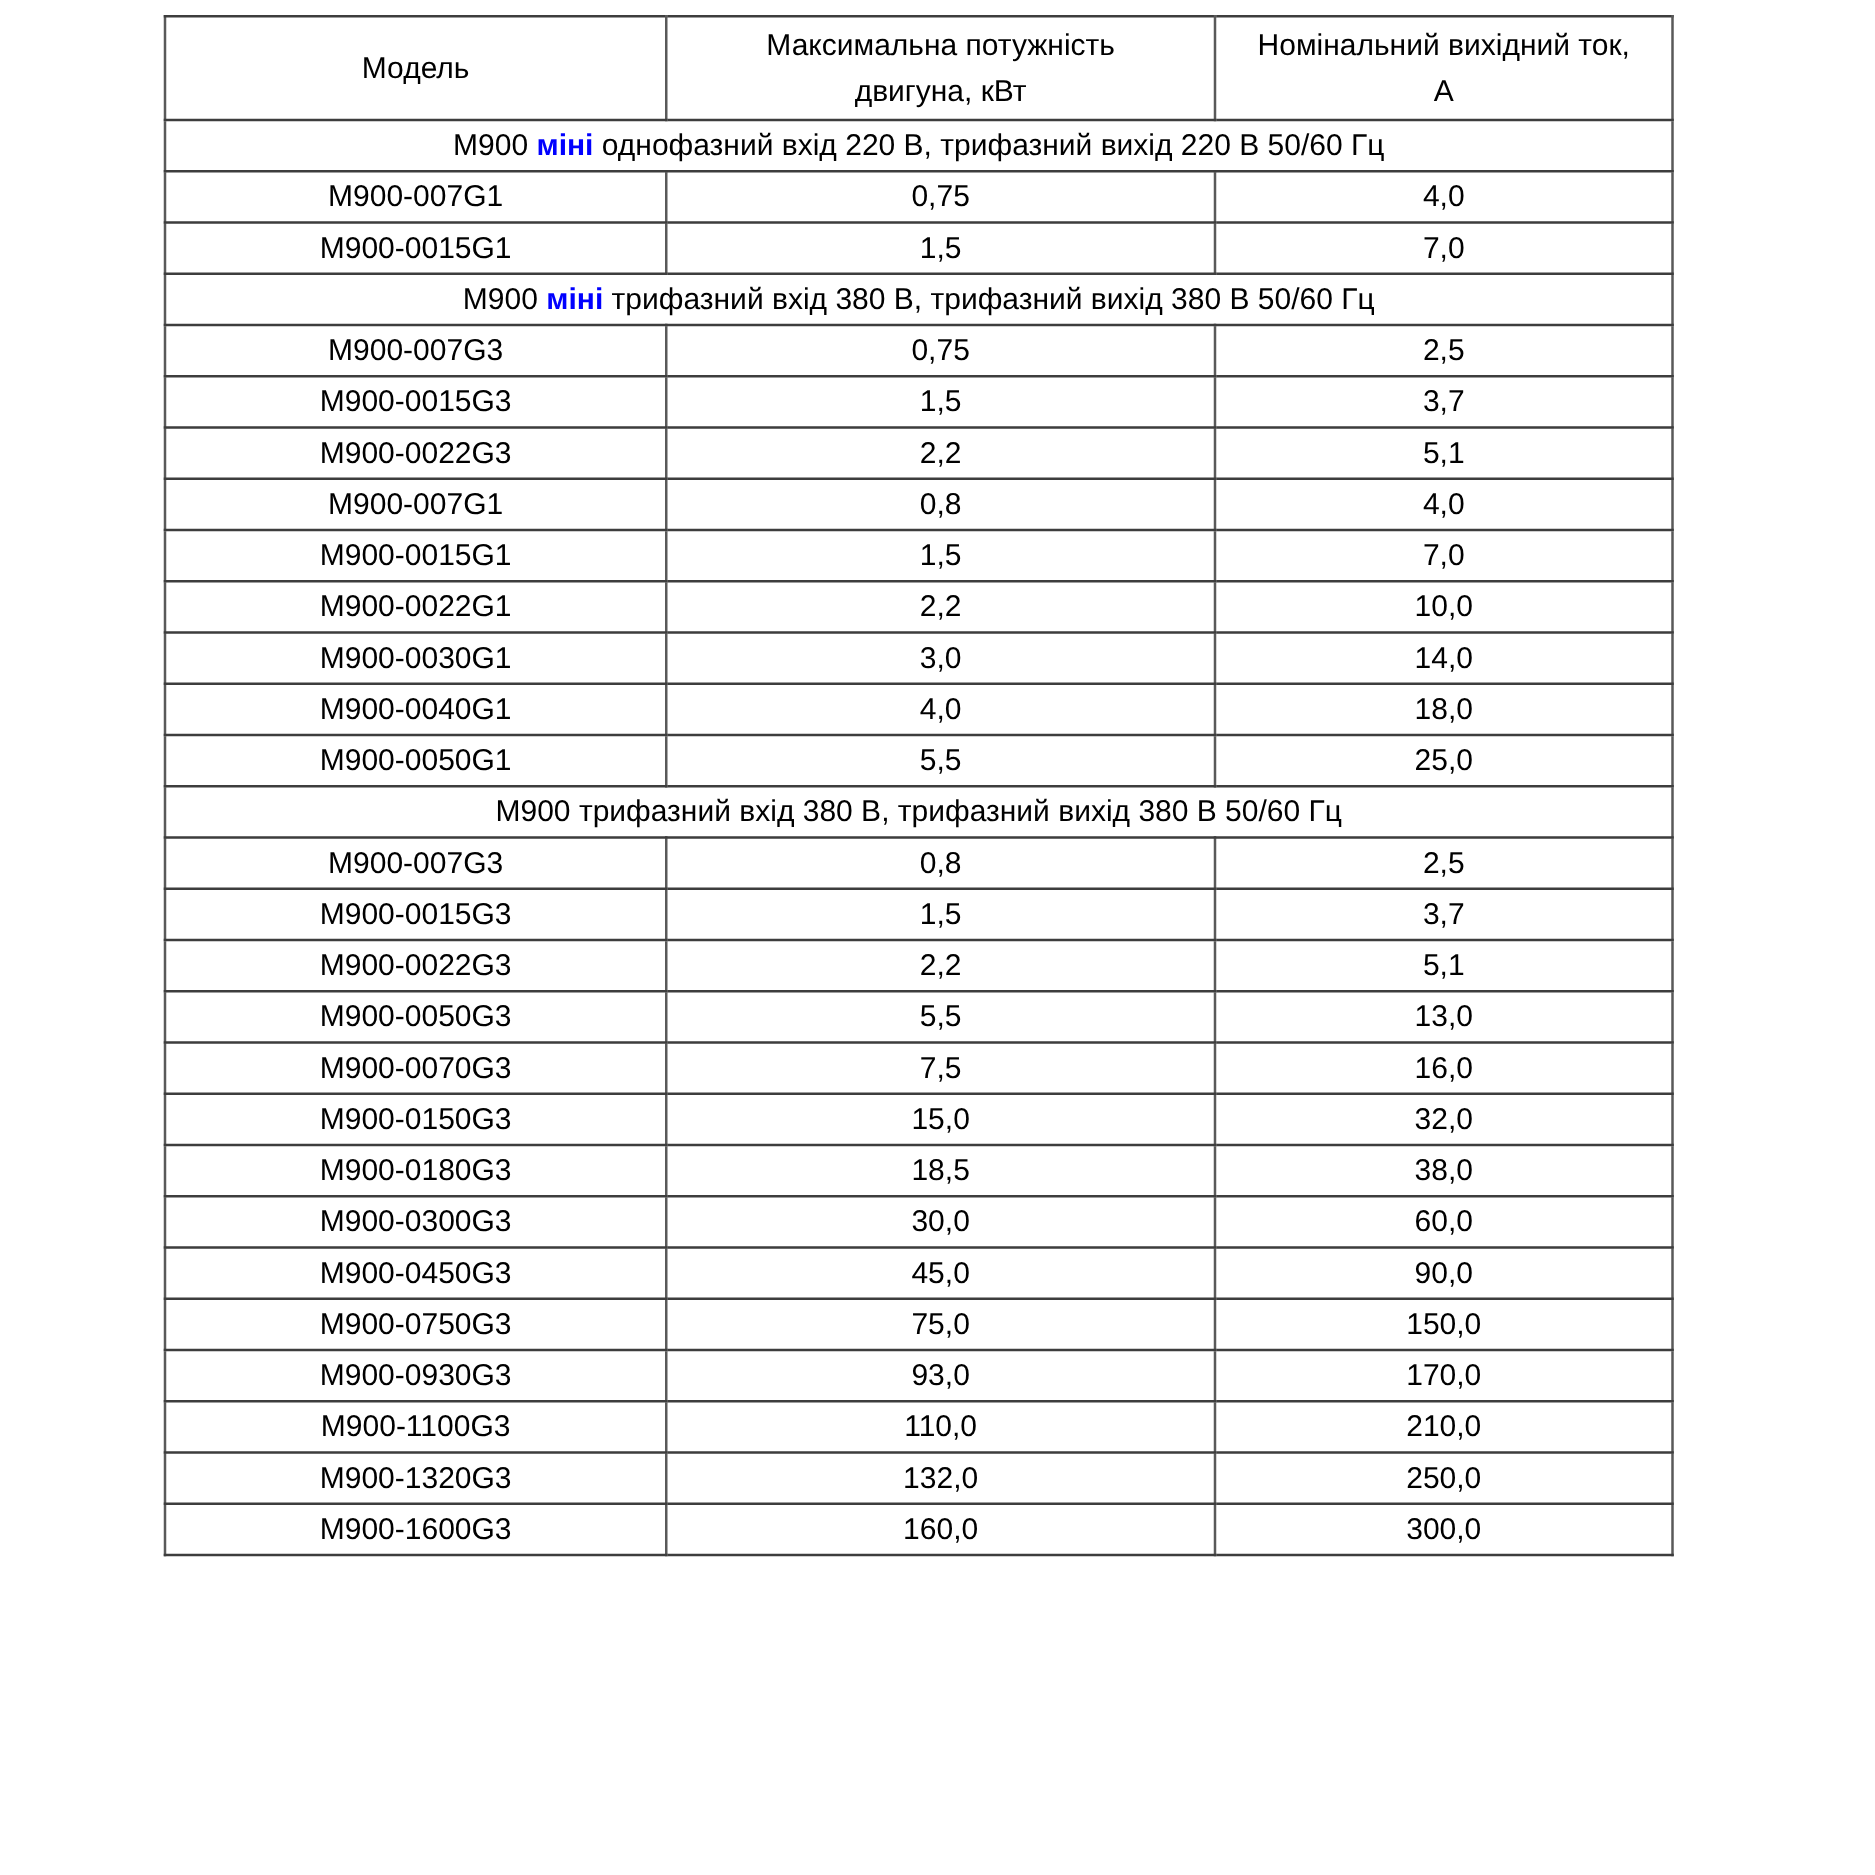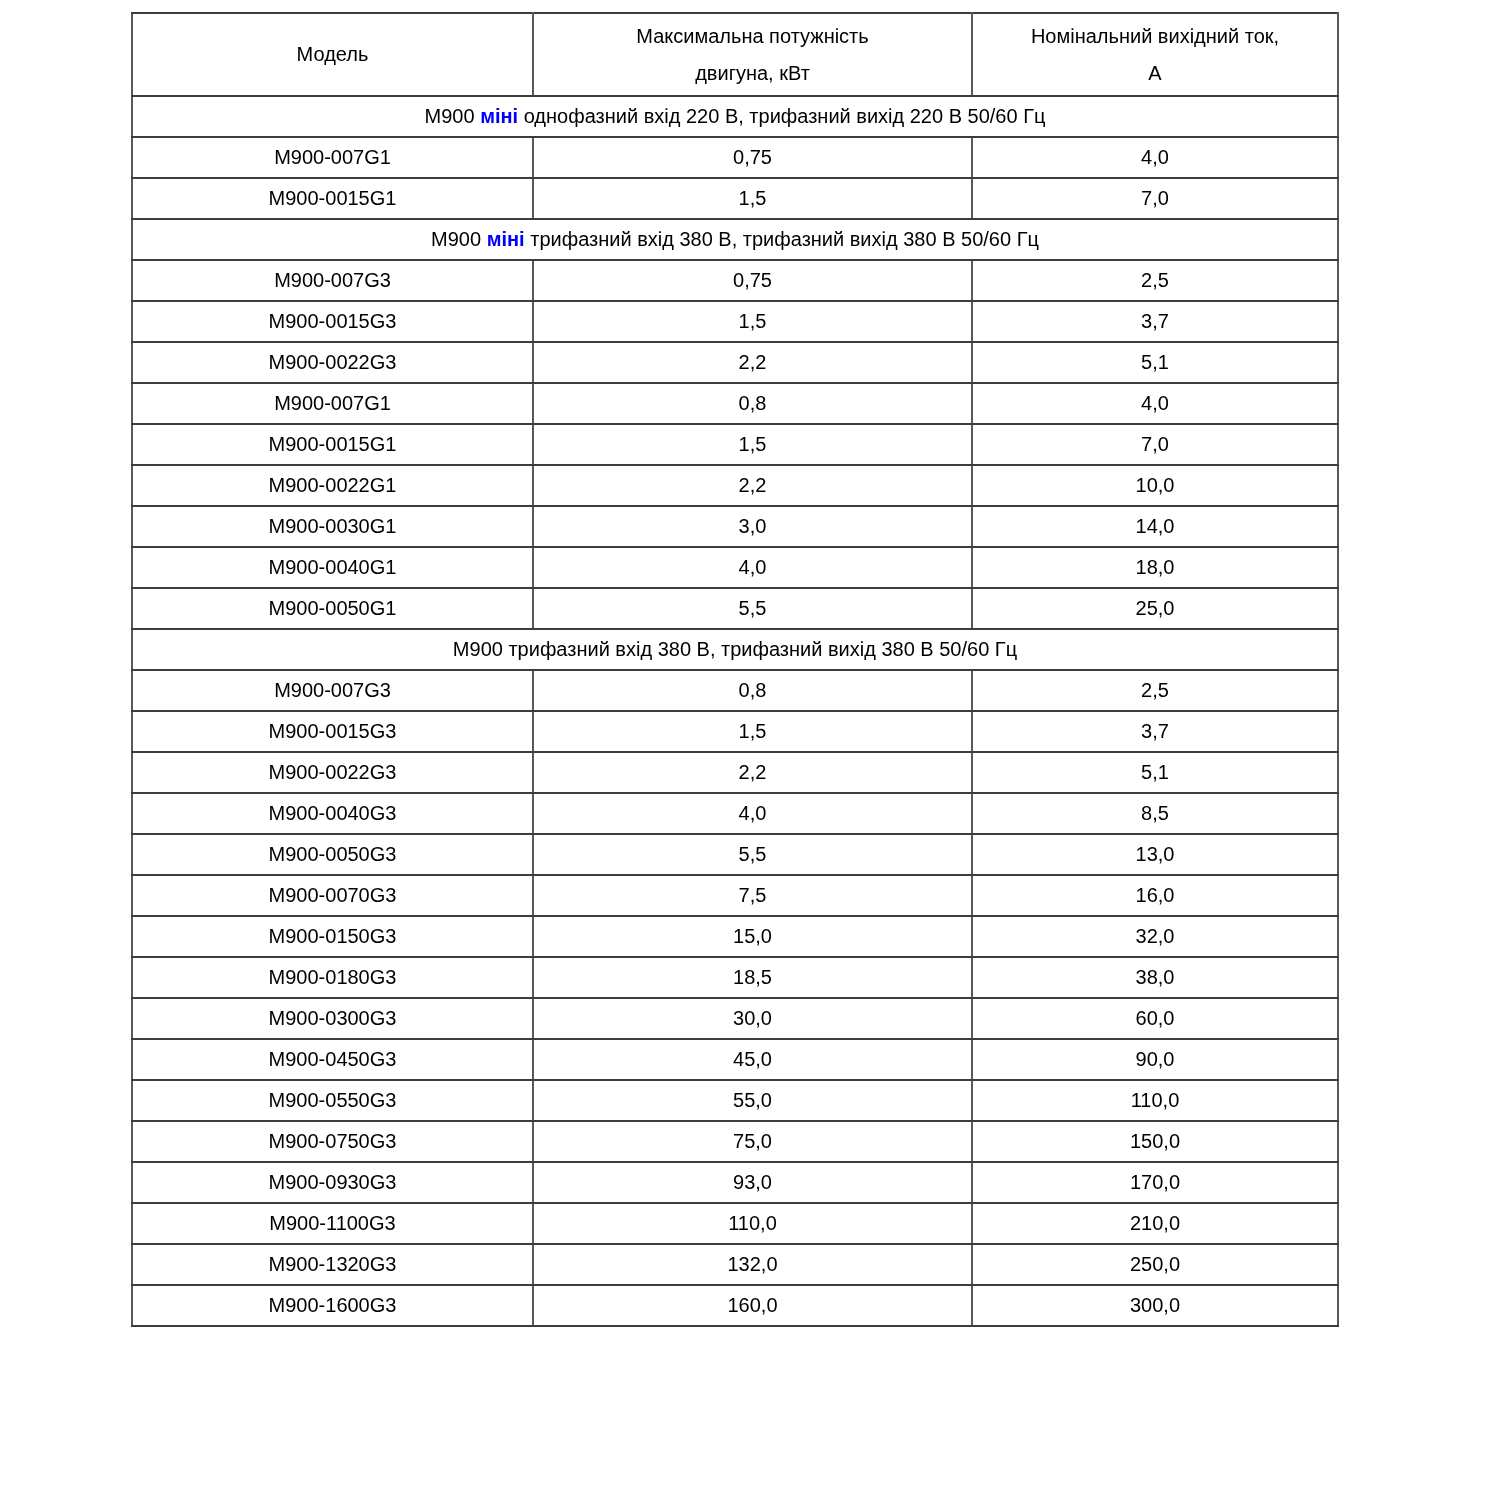--- a/index.html
+++ b/index.html
@@ -15,21 +15,21 @@
     font-family: "Liberation Sans", "DejaVu Sans", sans-serif;
     color: #000000;
   }
   table.spec {
     position: absolute;
     left: 131px;
     top: 12px;
     width: 1206px;
     border-collapse: collapse;
     table-layout: fixed;
-    font-size: 20px;
+    font-size: 24px;
     color: #000000;
   }
   table.spec td, table.spec th {
     border-top: 2px solid var(--hborder, #3d3d3d);
     border-bottom: 2px solid var(--hborder, #3d3d3d);
     border-left: 2px solid var(--vborder, #595959);
     border-right: 2px solid var(--vborder, #595959);
     text-align: center;
     vertical-align: middle;
     padding: 0 6px;
@@ -143,25 +143,20 @@
           <td>M900-0015G3</td>
           <td>1,5</td>
           <td>3,7</td>
         </tr>
         <tr class="data-row">
           <td>M900-0022G3</td>
           <td>2,2</td>
           <td>5,1</td>
         </tr>
         <tr class="data-row">
-          <td>M900-0040G3</td>
-          <td>4,0</td>
-          <td>8,5</td>
-        </tr>
-        <tr class="data-row">
           <td>M900-0050G3</td>
           <td>5,5</td>
           <td>13,0</td>
         </tr>
         <tr class="data-row">
           <td>M900-0070G3</td>
           <td>7,5</td>
           <td>16,0</td>
         </tr>
         <tr class="data-row">
@@ -176,25 +171,20 @@
         </tr>
         <tr class="data-row">
           <td>M900-0300G3</td>
           <td>30,0</td>
           <td>60,0</td>
         </tr>
         <tr class="data-row">
           <td>M900-0450G3</td>
           <td>45,0</td>
           <td>90,0</td>
-        </tr>
-        <tr class="data-row">
-          <td>M900-0550G3</td>
-          <td>55,0</td>
-          <td>110,0</td>
         </tr>
         <tr class="data-row">
           <td>M900-0750G3</td>
           <td>75,0</td>
           <td>150,0</td>
         </tr>
         <tr class="data-row">
           <td>M900-0930G3</td>
           <td>93,0</td>
           <td>170,0</td>

